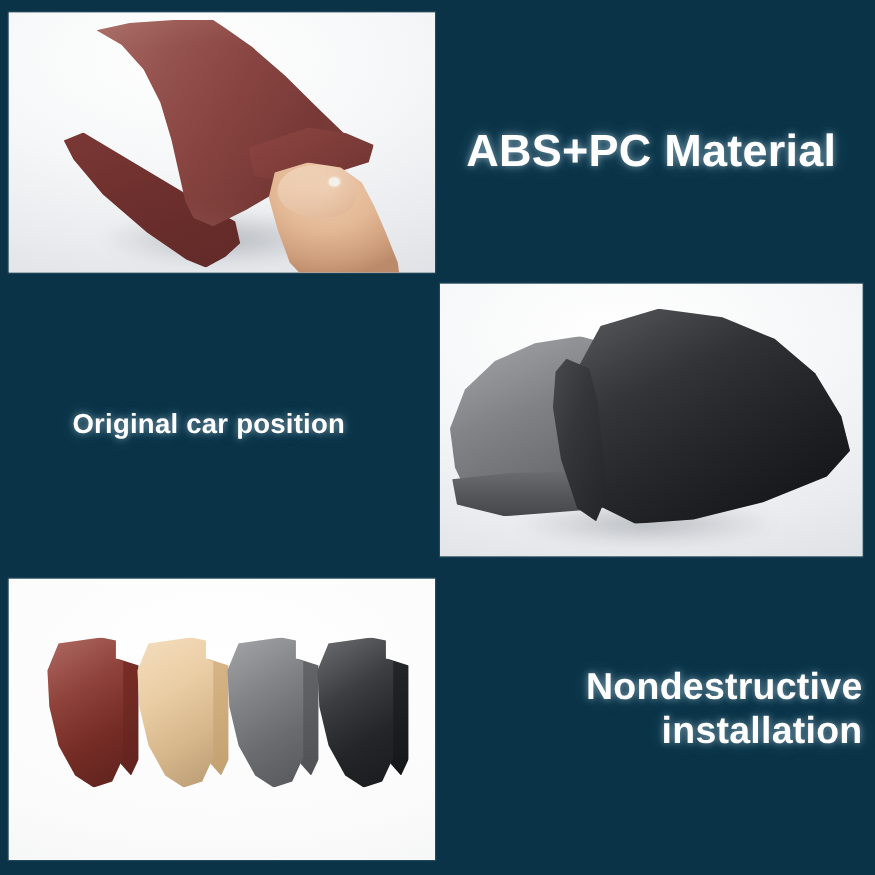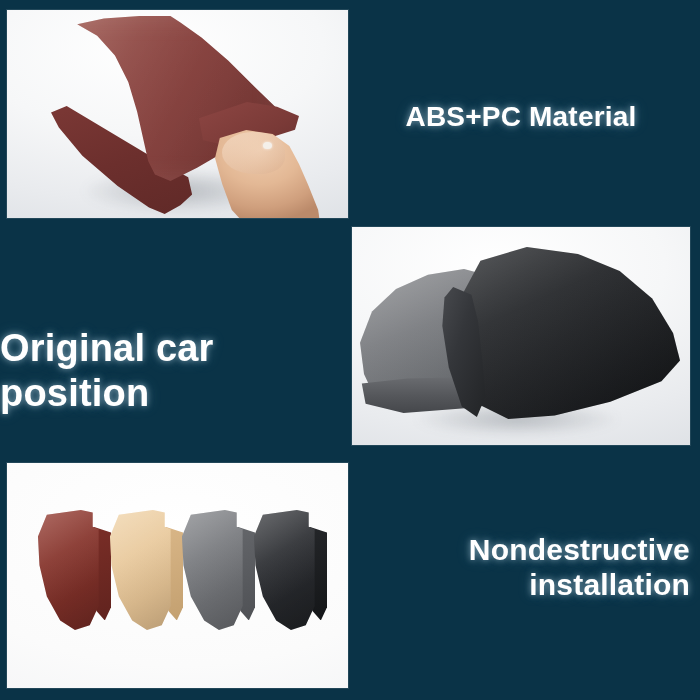--- a/index.html
+++ b/index.html
@@ -35,25 +35,25 @@
     font-weight: 700;
     letter-spacing: 0.2px;
     text-shadow:
       0 0 6px rgba(200,225,240,0.55),
       0 0 14px rgba(150,200,225,0.30);
     line-height: 1.18;
     white-space: pre-line;
   }
   #caption-abs-pc {
     left: 352px; top: 100px; width: 338px;
-    text-align: center; font-size: 28px;
+    text-align: center; font-size: 36px;
   }
   #caption-original {
     left: 0px; top: 326px; width: 334px;
-    text-align: left; font-size: 38px;
+    text-align: center; font-size: 22px;
   }
   #caption-nondestructive {
     left: 352px; top: 532px; width: 338px;
     text-align: right; font-size: 30px;
   }
 
   
   .studio-bg {
     position: absolute; inset: 0;
     background:

